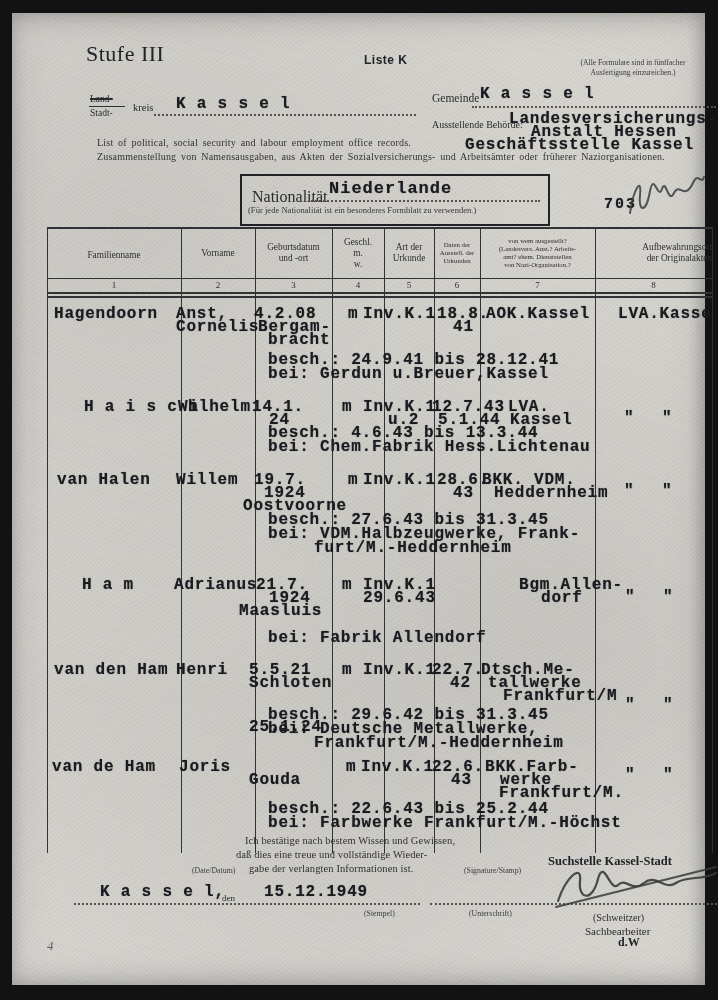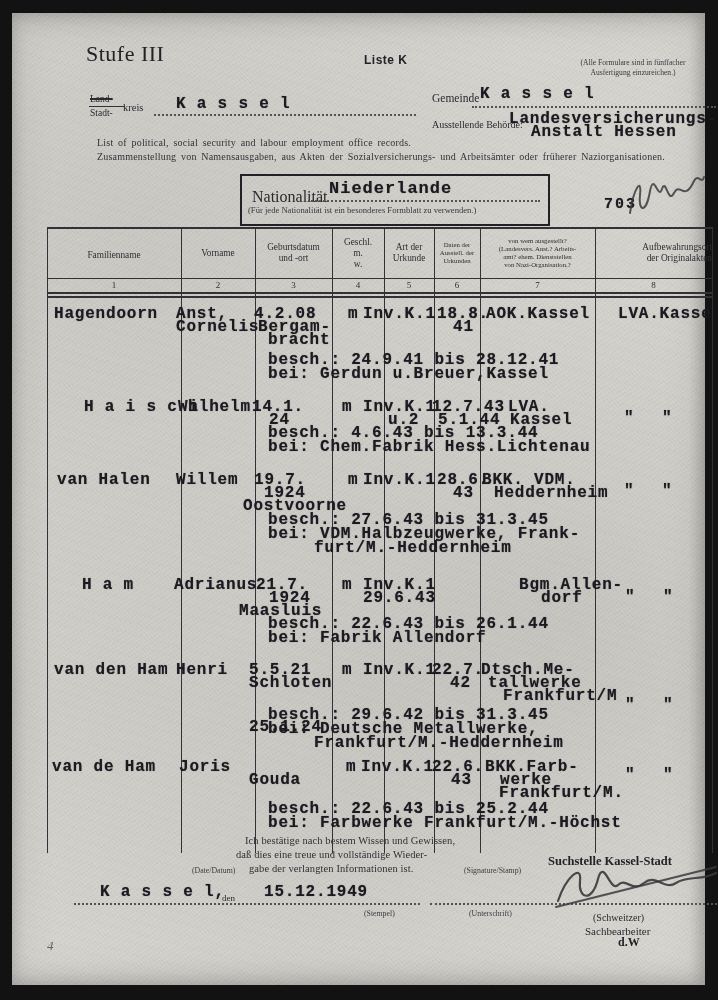--- a/index.html
+++ b/index.html
@@ -22,21 +22,21 @@
   .serif{font-family:"Liberation Serif",serif;color:#2a292e;}
   .line{position:absolute;background:#323135;}
   .dot{position:absolute;border-bottom:2px dotted #55534f;height:0;}
   .hcell{position:absolute;display:flex;flex-direction:column;align-items:center;
          justify-content:center;text-align:center;font-family:"Liberation Serif",serif;color:#2e2d32;}
   .stufe{left:74px;top:28px;font-size:22px;letter-spacing:.5px;color:#232228;}
   .liste{left:352px;top:40px;font:700 12px "Liberation Sans",sans-serif;color:#232228;letter-spacing:.5px;}
   .note{left:543px;top:45px;width:156px;text-align:center;font-size:7.6px;line-height:9.5px;color:#3a393e;}
   .land{left:78px;top:81px;font-size:9.5px;text-decoration:line-through;text-decoration-thickness:2px;}
   .stadt{left:78px;top:95px;font-size:9.5px;}
-  .kreisl{left:111px;top:89px;font-size:10.5px;}
+  .kreisl{left:121px;top:89px;font-size:10.5px;}
   .kreisv{left:164px;top:85px;}
   .gemeindel{left:420px;top:79px;font-size:11.5px;}
   .gemeindev{left:468px;top:75px;}
   .behl{left:420px;top:106px;font-size:10px;}
   .beh0{left:497px;top:100px;}
   .beh1{left:519px;top:113px;}
   .beh2{left:453px;top:126px;}
   .desc{font-size:10px;letter-spacing:.2px;word-spacing:2px;color:#333237;}
   .natbox{position:absolute;left:228px;top:161px;width:306px;height:48px;border:2px solid #222126;}
   .natl{left:240px;top:175px;font-size:16px;}
@@ -71,20 +71,21 @@
   <div class="dot" style="left:142px;top:101px;width:262px"></div>
   <div class="t kreisv">K a s s e l</div>
 
   <div class="abs serif gemeindel">Gemeinde</div>
   <div class="dot" style="left:460px;top:93px;width:244px"></div>
   <div class="t gemeindev">K a s s e l</div>
 
   <div class="abs serif behl">Ausstellende Behörde:</div>
   <div class="t beh0">Landesversicherungs-</div>
   <div class="t beh1">Anstalt Hessen</div>
+  <div class="t beh2">Geschäftsstelle Kassel</div>
 
   <div class="abs serif desc" style="left:85px;top:124px">List of political, social security and labour employment office records.</div>
   <div class="abs serif desc" style="left:85px;top:138px">Zusammenstellung von Namensausgaben, aus Akten der Sozialversicherungs- und Arbeitsämter oder früherer Naziorganisationen.</div>
 
   <div class="natbox"></div>
   <div class="abs serif natl">Nationalität</div>
   <div class="dot" style="left:296px;top:187px;width:232px"></div>
   <div class="t natv">Niederlande</div>
   <div class="abs serif natn">(Für jede Nationalität ist ein besonderes Formblatt zu verwenden.)</div>
 
@@ -238,21 +239,20 @@
       <div class="t" style="left: 244px; top: 566px;">21.7.</div>
       <div class="t" style="left: 257px; top: 579px;">1924</div>
       <div class="t" style="left: 227px; top: 592px;">Maasluis</div>
       <div class="t" style="left: 330px; top: 566px;">m</div>
       <div class="t" style="left: 351px; top: 566px;">Inv.K.1</div>
       <div class="t" style="left: 351px; top: 579px;">29.6.43</div>
       <div class="t" style="left: 507px; top: 566px;">Bgm.Allen-</div>
       <div class="t" style="left: 529px; top: 579px;">dorf</div>
       <div class="t" style="left: 613px; top: 578px;">"</div>
       <div class="t" style="left: 651px; top: 578px;">"</div>
-      <div class="t" style="left: 256px; top: 605px;">besch.: 22.6.43 bis 26.1.44</div>
       <div class="t" style="left: 256px; top: 619px;">bei: Fabrik Allendorf</div>
       <div class="t" style="left: 42px; top: 651px;">van den Ham</div>
       <div class="t" style="left: 164px; top: 651px;">Henri</div>
       <div class="t" style="left: 237px; top: 651px;">5.5.21</div>
       <div class="t" style="left: 237px; top: 664px;">Schloten</div>
       <div class="t" style="left: 330px; top: 651px;">m</div>
       <div class="t" style="left: 351px; top: 651px;">Inv.K.1</div>
       <div class="t" style="left: 420px; top: 651px;">22.7.</div>
       <div class="t" style="left: 438px; top: 664px;">42</div>
       <div class="t" style="left: 469px; top: 651px;">Dtsch.Me-</div>

